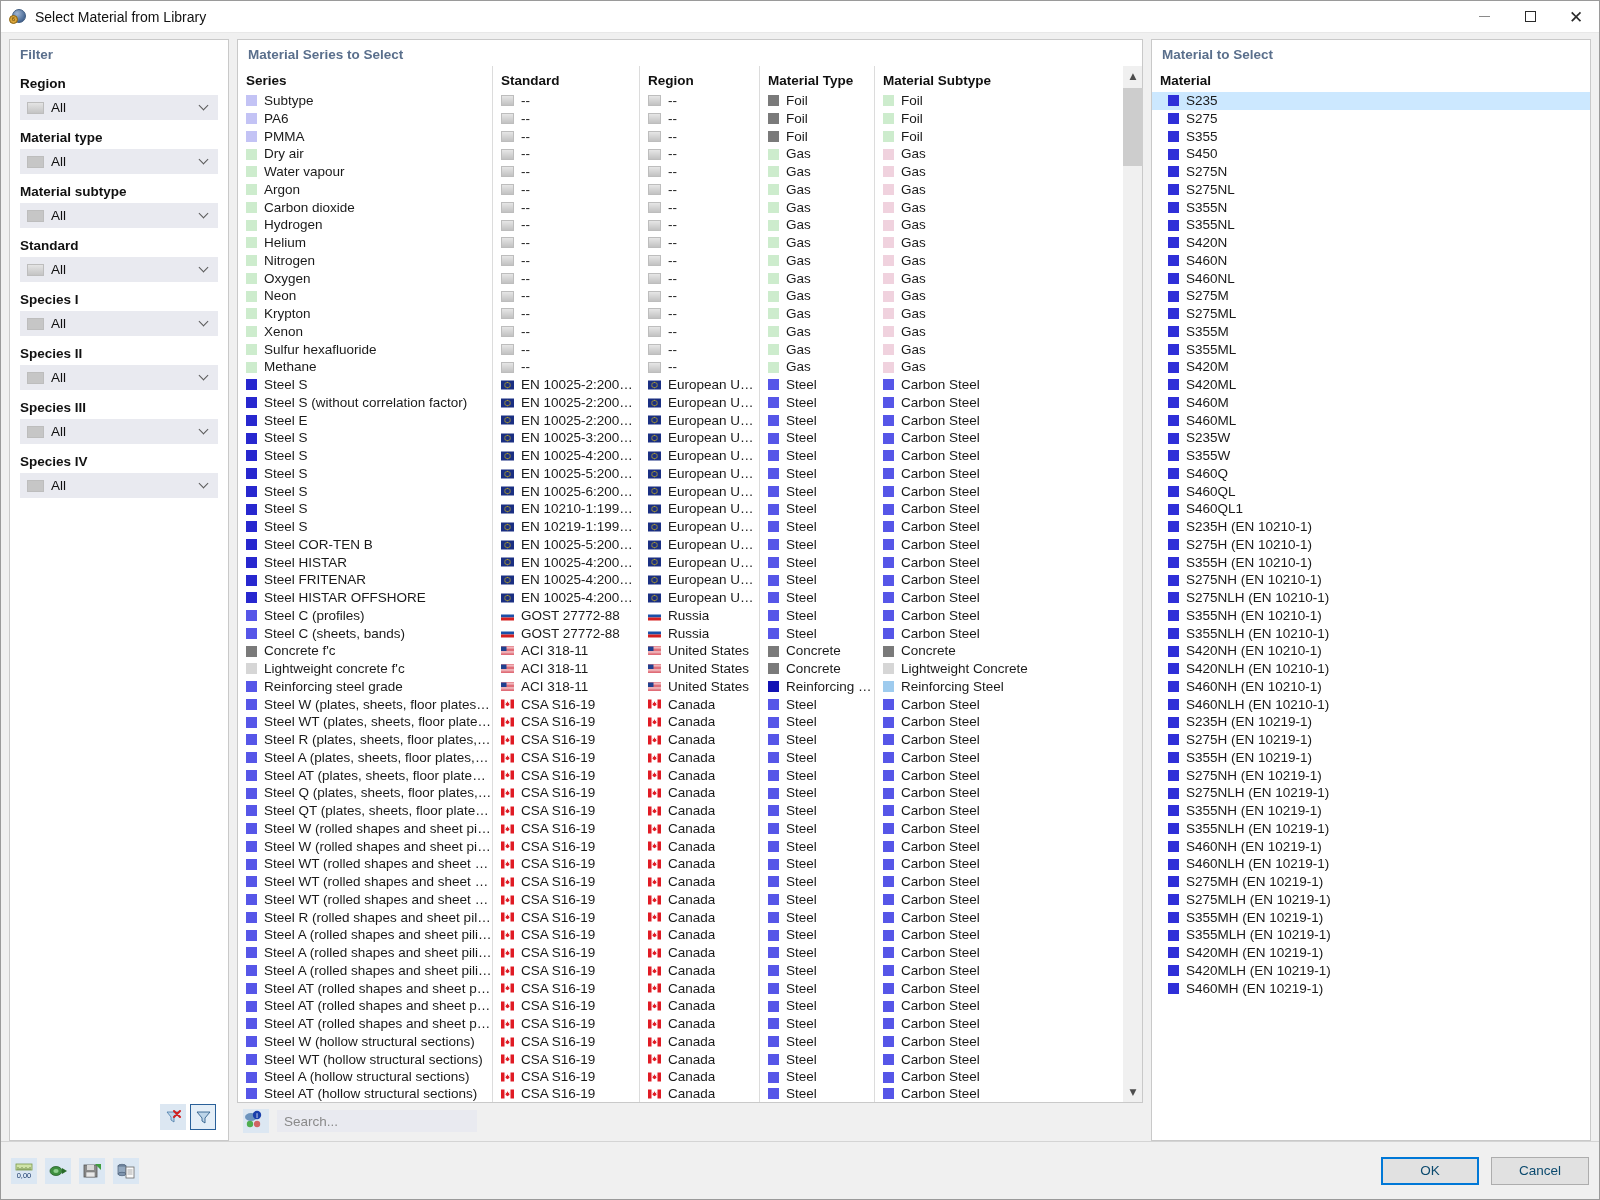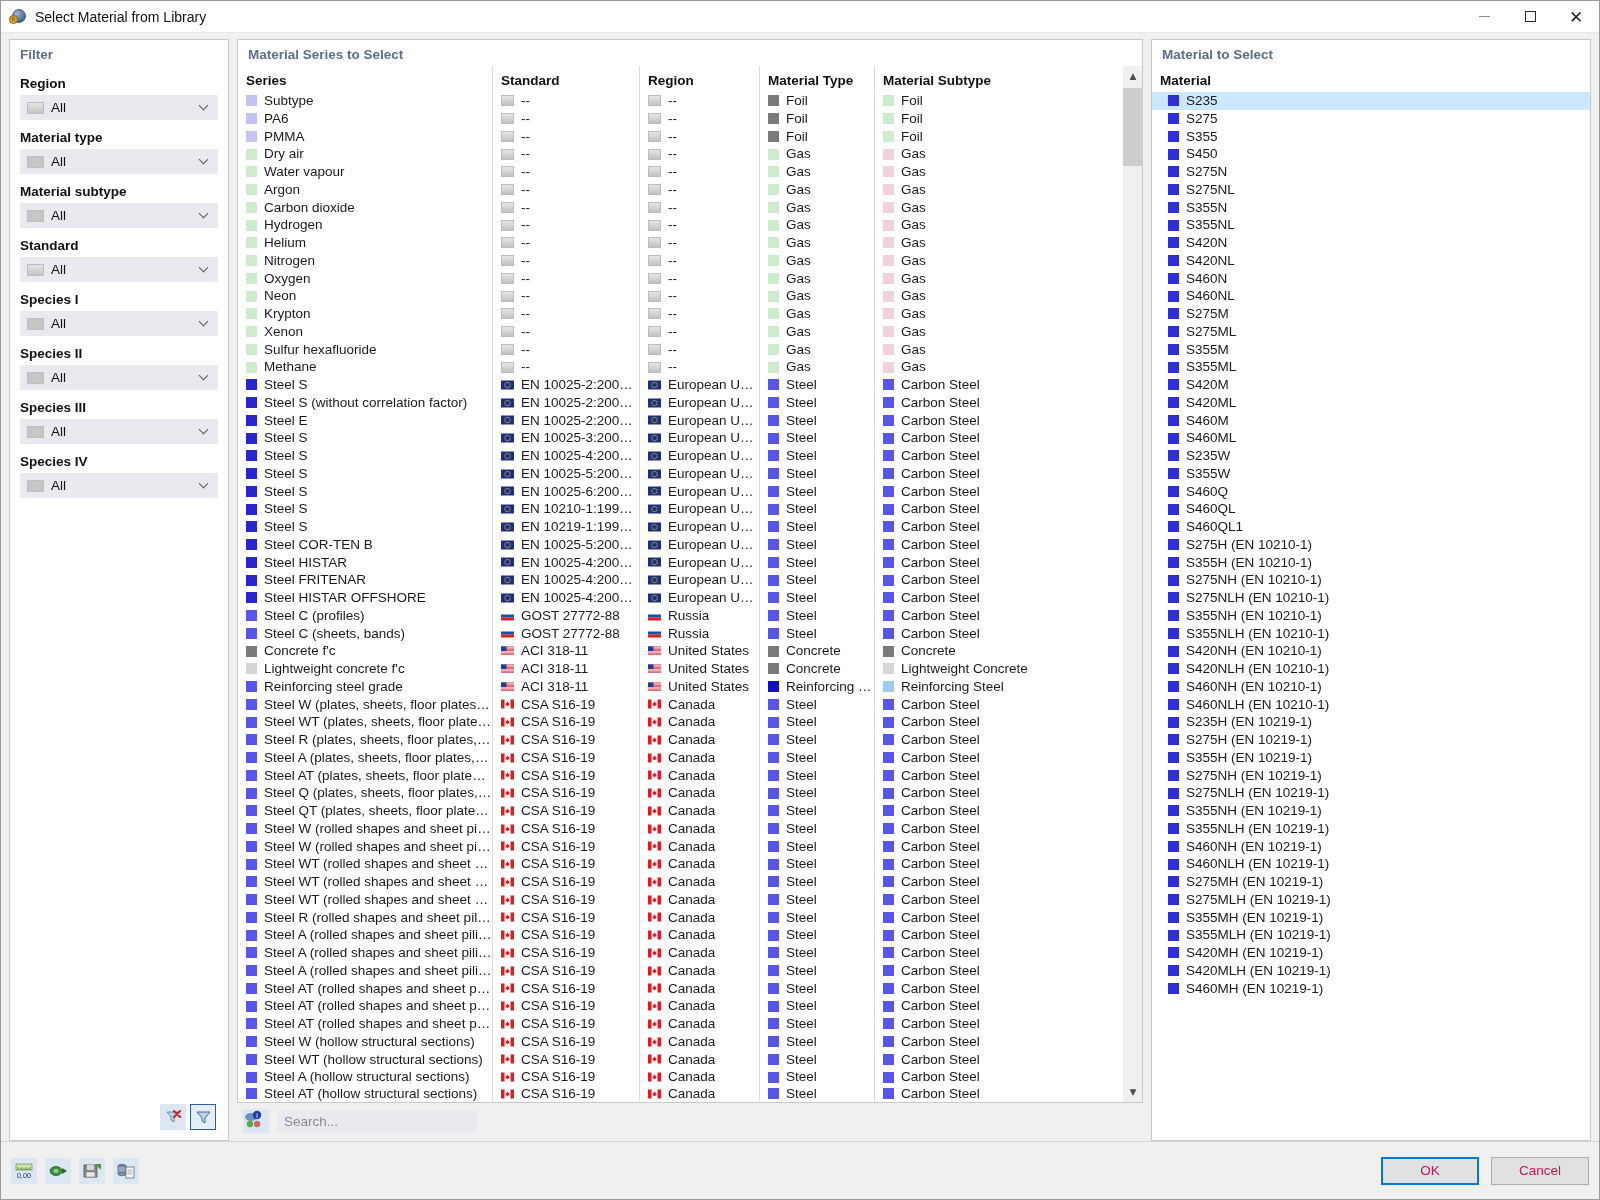--- a/index.html
+++ b/index.html
@@ -96,21 +96,21 @@
   .mat-row .sw { width:11px; height:11px; margin-right:7px; flex:0 0 11px; background:#2f2fd8; }
 
   
   .footer { flex:0 0 58px; display:flex; align-items:center; padding:0 10px; background:#f0f0f0;
             border-top:1px solid #d4d4d4; }
   .foot-tools { display:flex; gap:8px; }
   .ftbtn { width:26px; height:26px; background:#dbe7f3; display:flex; align-items:center; justify-content:center;
            position:relative; font-size:9px; }
   .foot-spacer { flex:1; }
   .dlgbtn { width:98px; height:28px; background:#e1e1e1; border:1px solid #adadad; font-size:13.5px;
-            display:flex; align-items:center; justify-content:center; color:#be185d; margin-left:12px; }
+            display:flex; align-items:center; justify-content:center; color:#0c4a6e; margin-left:12px; }
   .dlgbtn.default { border:2px solid #0078d7; background:#e1e1e1; }
 </style>
 </head>
 <body>
 
 <div class="window">
 
   <div class="titlebar">
     <div class="title-icon">
       <div class="globe"></div>
@@ -2083,24 +2083,20 @@
           <div class="mat-row">
             <span class="sw"></span>
             <span>S355NL</span>
           </div>
           <div class="mat-row">
             <span class="sw"></span>
             <span>S420N</span>
           </div>
           <div class="mat-row">
             <span class="sw"></span>
-            <span>S420NL</span>
-          </div>
-          <div class="mat-row">
-            <span class="sw"></span>
             <span>S460N</span>
           </div>
           <div class="mat-row">
             <span class="sw"></span>
             <span>S460NL</span>
           </div>
           <div class="mat-row">
             <span class="sw"></span>
             <span>S275M</span>
           </div>
@@ -2144,20 +2140,24 @@
             <span class="sw"></span>
             <span>S460Q</span>
           </div>
           <div class="mat-row">
             <span class="sw"></span>
             <span>S460QL</span>
           </div>
           <div class="mat-row">
             <span class="sw"></span>
             <span>S460QL1</span>
+          </div>
+          <div class="mat-row">
+            <span class="sw"></span>
+            <span>S235H (EN 10210-1)</span>
           </div>
           <div class="mat-row">
             <span class="sw"></span>
             <span>S275H (EN 10210-1)</span>
           </div>
           <div class="mat-row">
             <span class="sw"></span>
             <span>S355H (EN 10210-1)</span>
           </div>
           <div class="mat-row">

